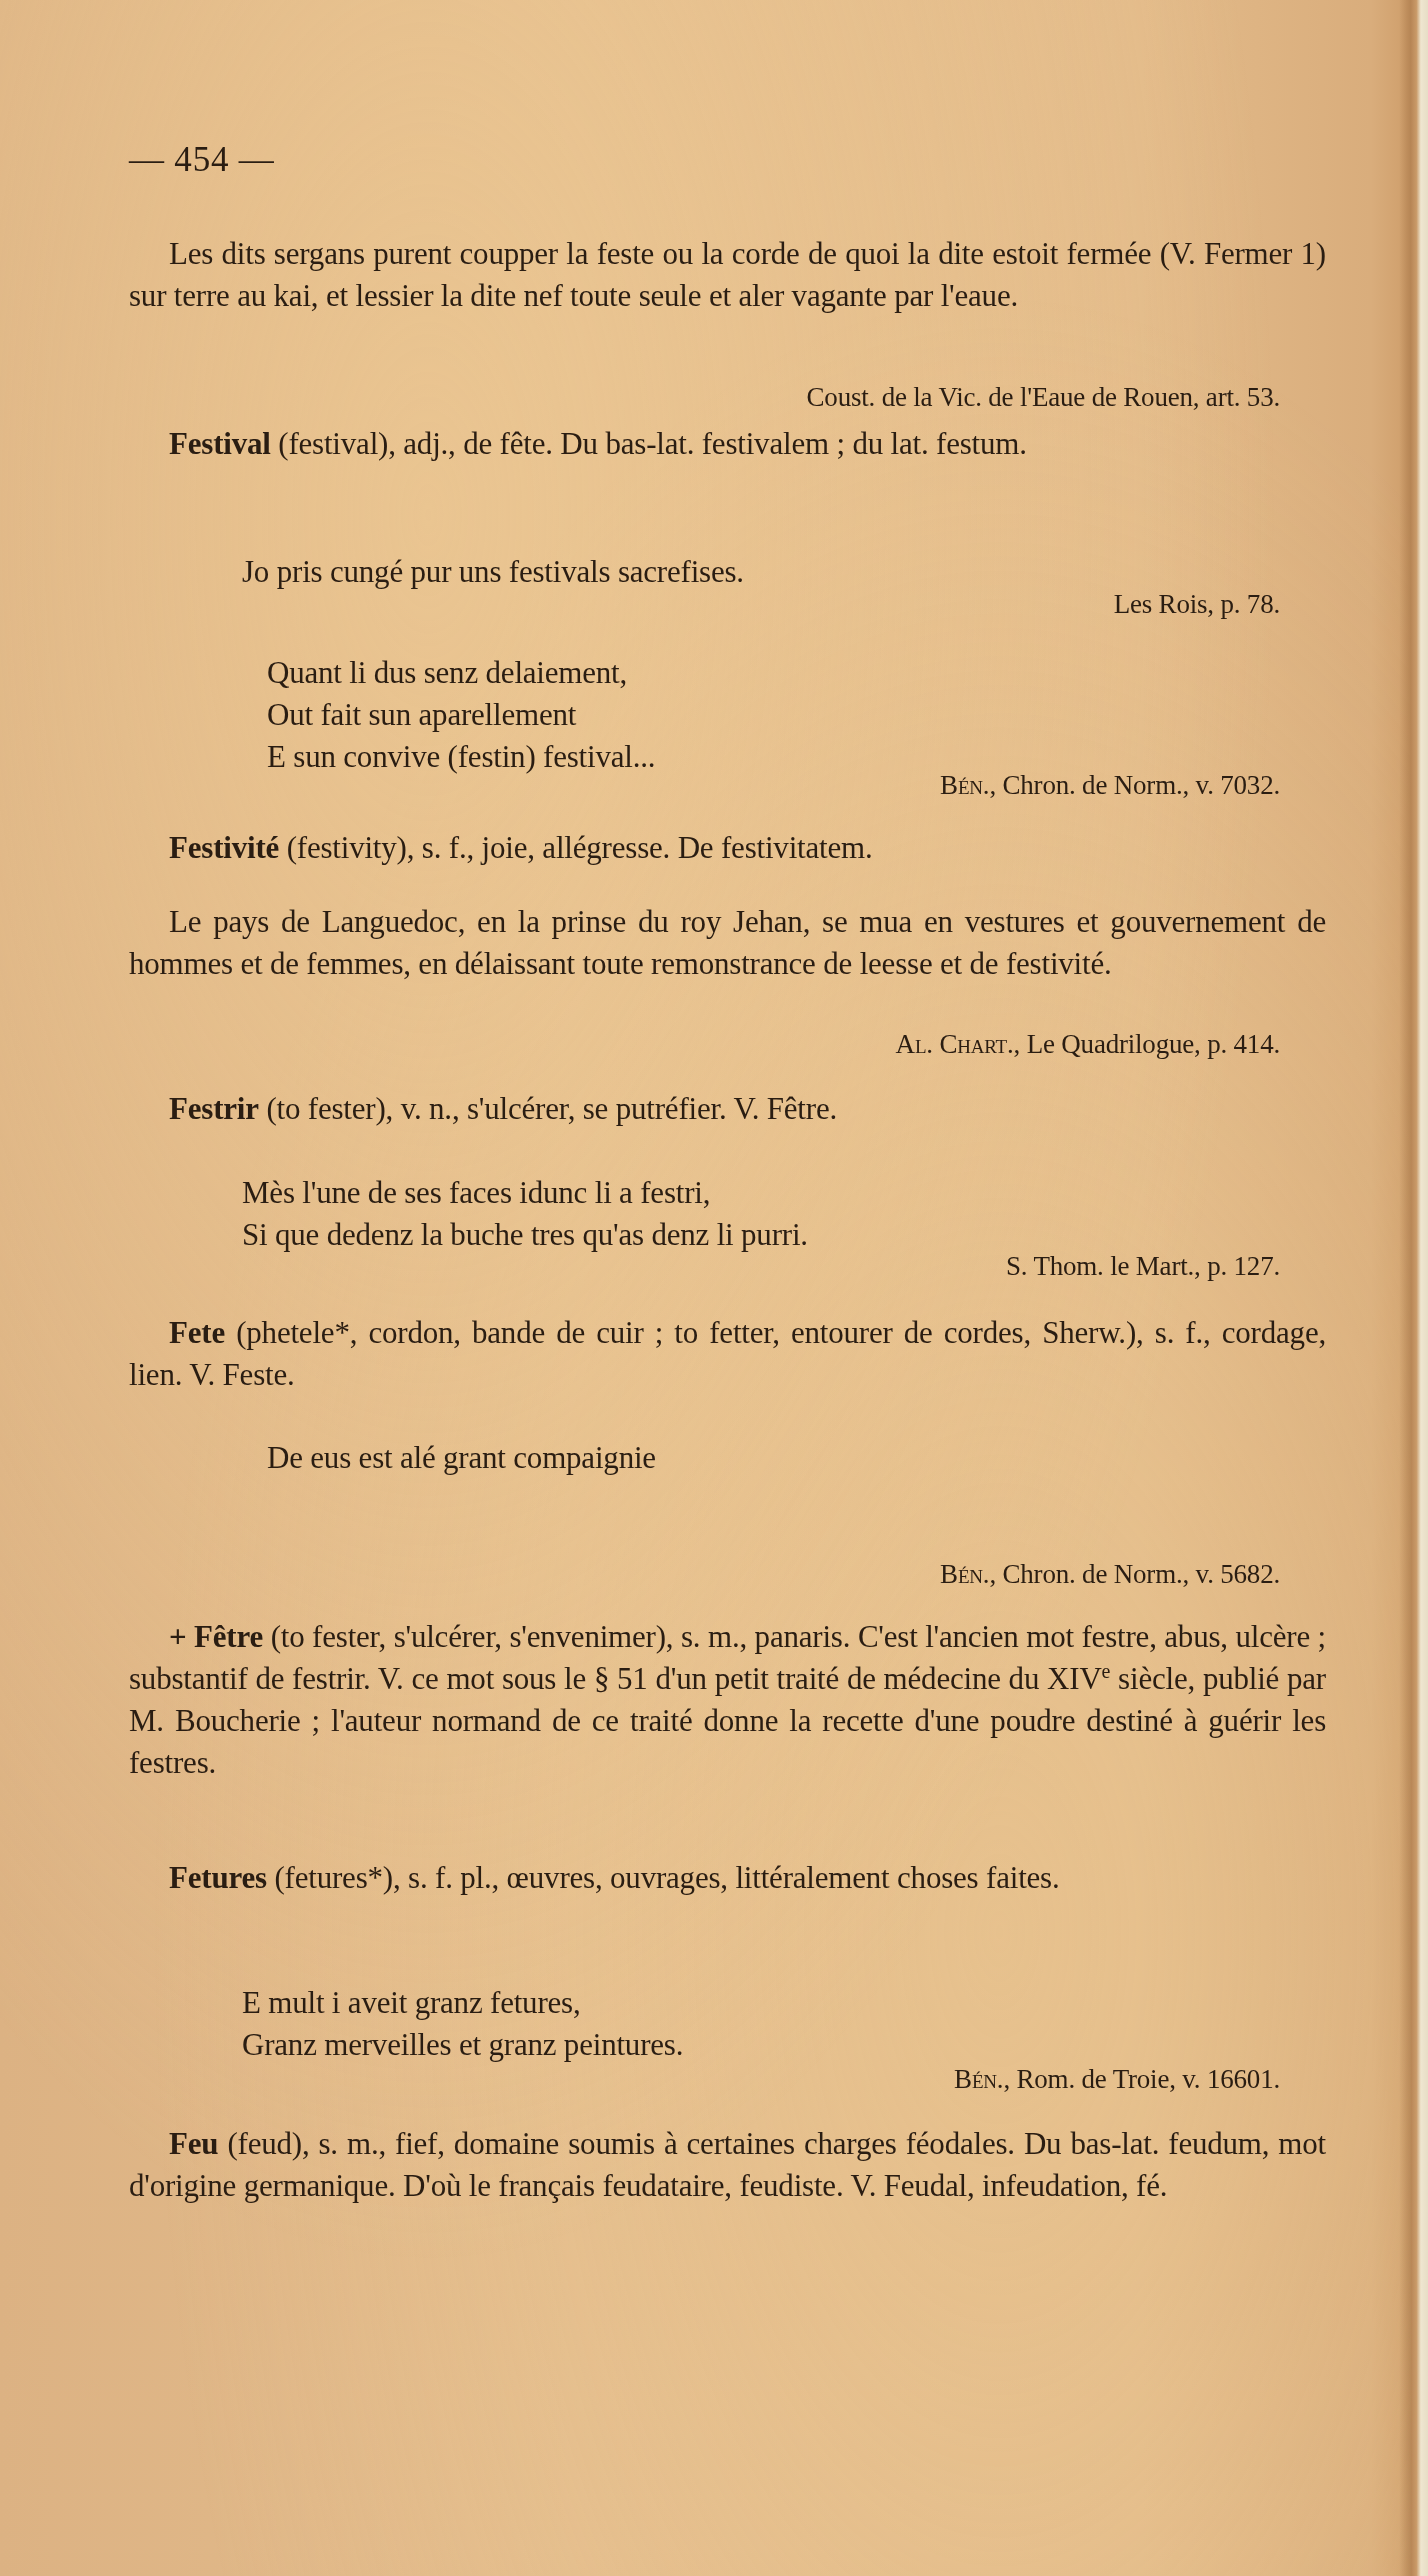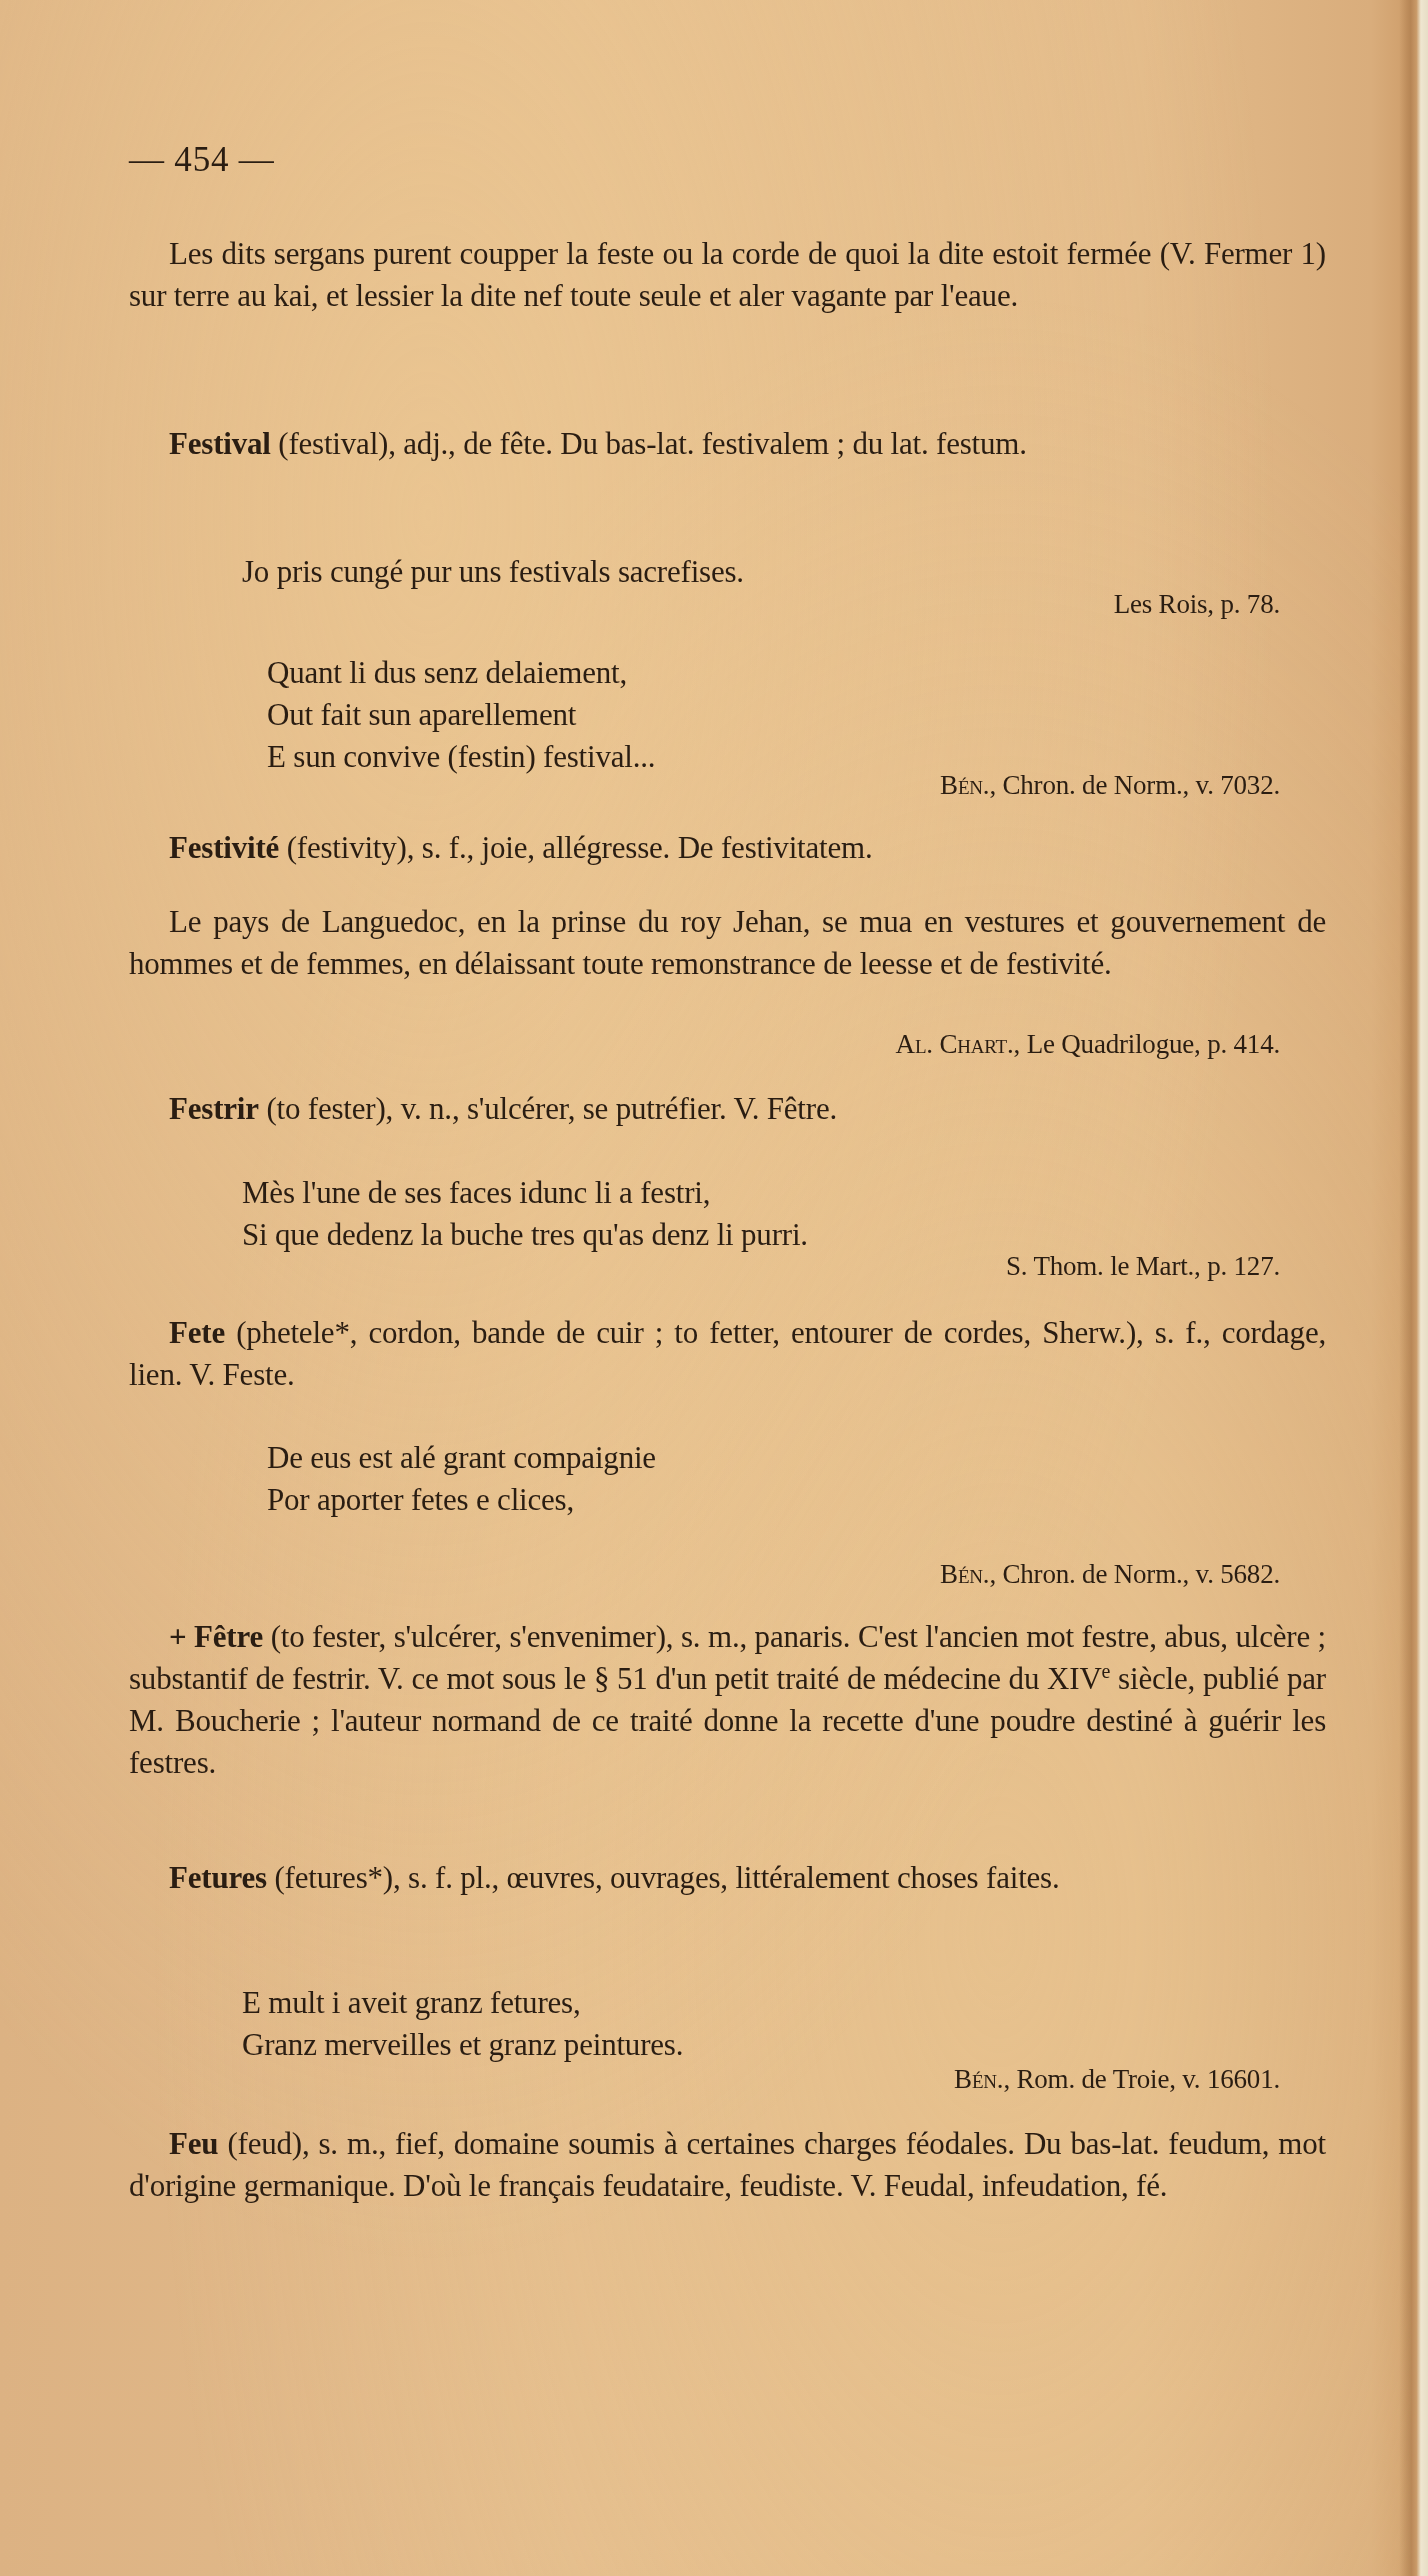--- a/index.html
+++ b/index.html
@@ -47,20 +47,21 @@
 
 <div class="page-edge-shadow"></div>
 <div class="page-edge"></div>
 
 <div class="content">
 
   <div class="page-number">— 454 —</div>
 
   <div class="block" style="top:233px">
     <p class="para"><span>Les dits sergans purent coupper la feste ou la corde de quoi la dite estoit fermée (V. </span><span class="i">Fermer</span><span> 1) sur terre au kai, et lessier la dite nef toute seule et aler vagante par l'eaue.</span></p>
+    <div class="cite" style="top:143px"><span class="i">Coust. de la Vic. de l'Eaue de Rouen</span><span>, art. 53.</span></div>
   </div>
 
   <div class="block" style="top:423px">
     <p class="para"><span class="b">Festival</span><span> </span><span class="i">(festival), adj.</span><span>, de fête. Du bas-lat. </span><span class="i">festivalem</span><span> ; du lat. </span><span class="i">festum.</span></p>
   </div>
   <div class="verse" style="top:535px; left:97px">
       <span class="verse-line">Jo pris cungé pur uns festivals sacrefises.</span>
     </div>
   <div class="cite" style="top:583px"><span class="i">Les Rois</span><span>, p. 78.</span></div>
   <div class="verse" style="top:636px; left:122px">
@@ -85,21 +86,20 @@
       <span class="verse-line">Mès l'une de ses faces idunc li a festri,</span>
       <span class="verse-line">Si que dedenz la buche tres qu'as denz li purri.</span>
     </div>
   <div class="cite" style="top:1245px"><span class="i">S. Thom. le Mart.</span><span>, p. 127.</span></div>
 
   <div class="block" style="top:1312px">
     <p class="para"><span class="b">Fete</span><span> (</span><span class="i">phetele*</span><span>, cordon, bande de cuir ; </span><span class="i">to fetter</span><span>, entourer de cordes, Sherw.), </span><span class="i">s. f.</span><span>, cordage, lien. V. </span><span class="i">Feste.</span></p>
   </div>
   <div class="verse" style="top:1421px; left:122px">
       <span class="verse-line">De eus est alé grant compaignie</span>
-      <span class="verse-line">Por aporter fetes e clices,</span>
     </div>
   <div class="cite" style="top:1553px"><span class="sc">Bén.</span><span>, </span><span class="i">Chron. de Norm.</span><span>, v. 5682.</span></div>
 
   <div class="block" style="top:1616px">
     <p class="para"><span class="b">+ </span><span class="b">Fêtre</span><span> (</span><span class="i">to fester</span><span>, s'ulcérer, s'envenimer), </span><span class="i">s. m.</span><span>, panaris. C'est l'ancien mot </span><span class="i">festre</span><span>, abus, ulcère ; substantif de </span><span class="i">festrir</span><span>. V. ce mot sous le § 51 d'un petit traité de médecine du XIV</span><sup>e</sup><span> siècle, publié par M. Boucherie ; l'auteur normand de ce traité donne la recette d'une poudre destiné à guérir les </span><span class="i">festres.</span></p>
   </div>
 
   <div class="block" style="top:1857px">
     <p class="para"><span class="b">Fetures</span><span> </span><span class="i">(fetures*), s. f. pl.</span><span>, œuvres, ouvrages, littéralement choses faites.</span></p>
   </div>

